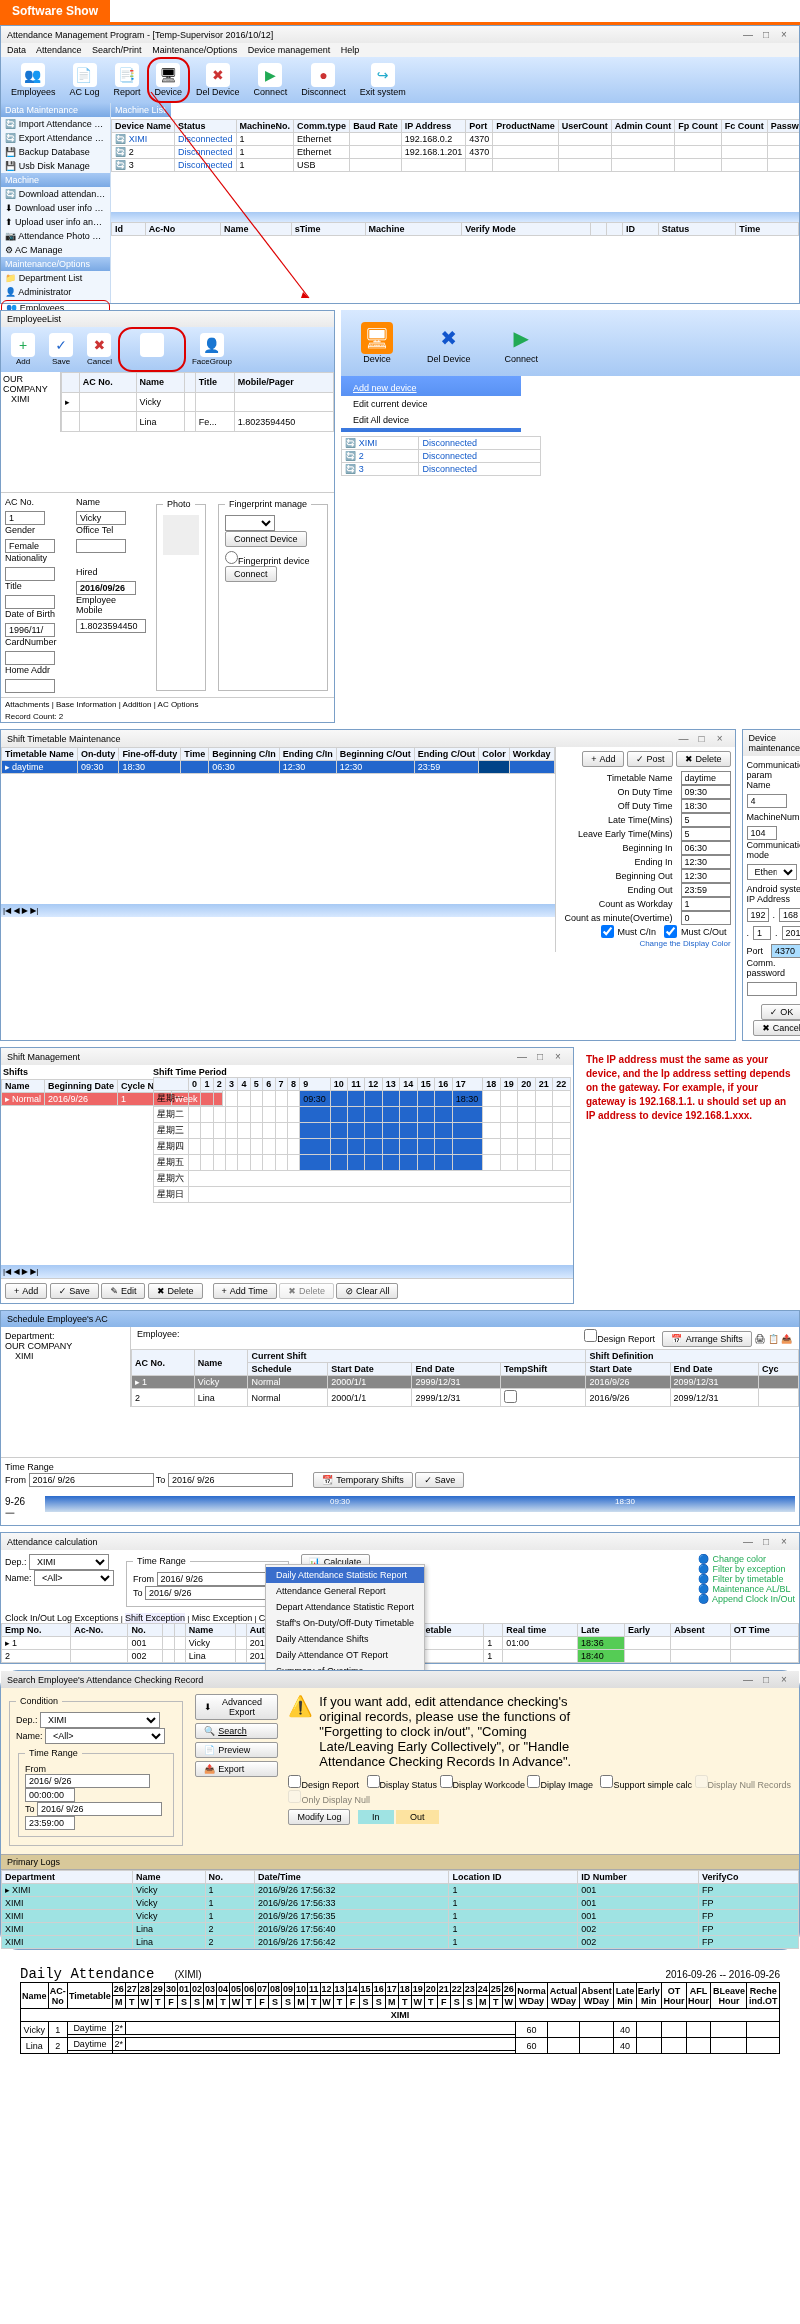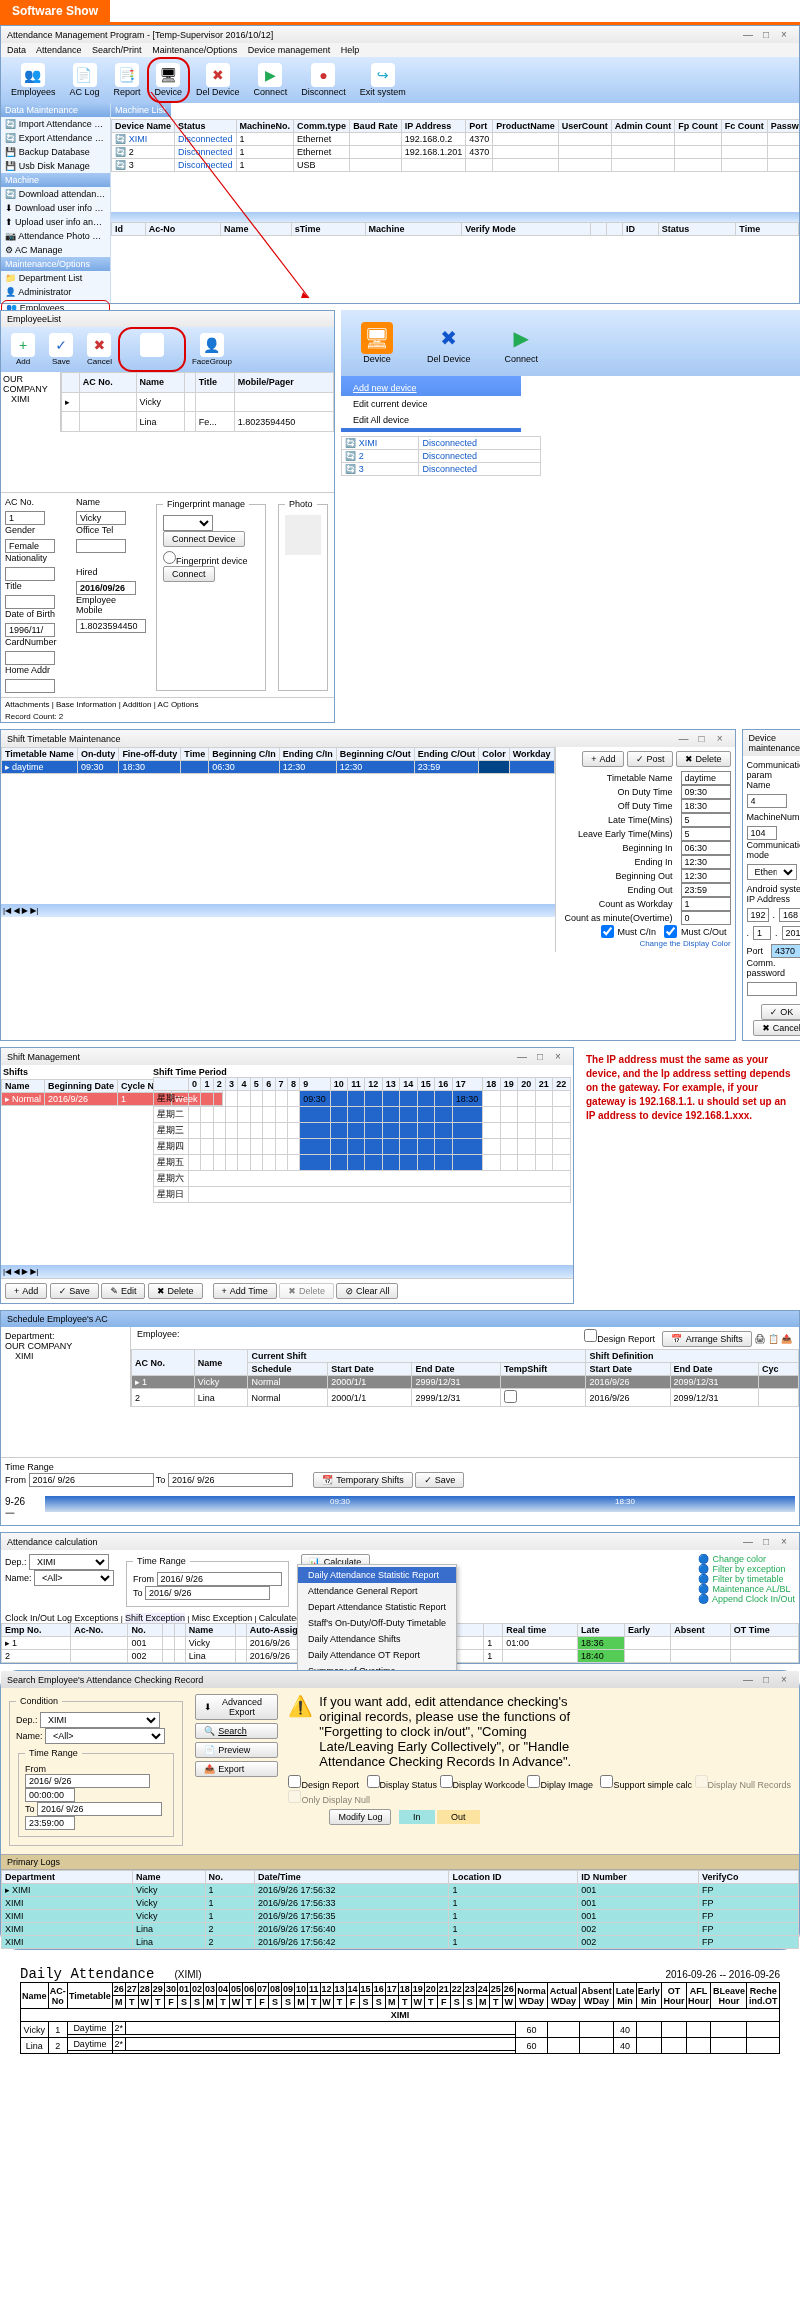--- a/index.html
+++ b/index.html
@@ -326,29 +326,29 @@
         <div style="height:14px;"></div>
         <div class="flexrow">
             <span class="lbl">Hired</span>
             <input class="input" style="width: 60px; font-weight: bold;" value="2016/09/26">
           </div>
         <div class="flexrow">
             <span class="lbl">Employee Mobile</span>
             <input class="input" style="width: 70px;" value="1.8023594450">
           </div>
       </div>
+      <fieldset class="fieldgrp" style="width:50px;">
+          <legend>Photo</legend>
+          <div style="height:40px;background:#eee;"></div>
+        </fieldset>
       <fieldset class="fieldgrp" style="width:110px;"><legend>Fingerprint manage</legend>
         <select class="input" style="width:50px;"><option></option></select>
         <button class="btn">Connect Device</button>
         <div style="margin-top:4px;"><input type="radio" style=""><span>Fingerprint device</span> <button class="btn">Connect</button></div>
       </fieldset>
-      <fieldset class="fieldgrp" style="width:50px;">
-          <legend>Photo</legend>
-          <div style="height:40px;background:#eee;"></div>
-        </fieldset>
     </div>
     <div style="font-size:8px;padding:2px 4px;border-top:1px solid #ccc;">Attachments | Base Information | Addition | AC Options</div>
     <div style="font-size:8px;padding:1px 4px;">Record Count: 2</div>
   </div>
 
   <div style="flex:1;">
     <div class="big-tool">
       <div class="bt">
           <span class="ic" style="background:#f80;">🖥</span>
           <span>Device</span>
@@ -821,21 +821,21 @@
     </div>
     <fieldset class="fieldgrp">
         <legend>Time Range</legend>
       <div><span>From</span> <input class="input" value="2016/ 9/26" style=""></div>
       <div><span>To</span> <input class="input" value="2016/ 9/26" style=""></div>
     </fieldset>
     <div>
       <button class="btn">📊 <span>Calculate</span></button><br>
       <button class="btn" style="margin-top:2px;">📄 <span>Report</span></button>
     </div>
-    <div class="reportmenu" style="position:absolute;left:296px;top:14px;">
+    <div class="reportmenu" style="position:absolute;left:264px;top:14px;">
       <div class="sel">Daily Attendance Statistic Report</div>
       <div>Attendance General Report</div>
       <div>Depart Attendance Statistic Report</div>
       <div>Staff's On-Duty/Off-Duty Timetable</div>
       <div>Daily Attendance Shifts</div>
       <div>Daily Attendance OT Report</div>
       <div>Summary of Overtime</div>
       <div>Daily Overtime</div>
       <div>Create report for current grid</div>
     </div>
@@ -941,21 +941,21 @@
         <input type="checkbox" style=""><span>Design Report</span>
         &nbsp;
         <input type="checkbox" style=""><span>Display Status</span>
         <input type="checkbox" style=""><span>Display Workcode</span>
         <input type="checkbox" style=""><span>Diplay Image</span>
         &nbsp;
         <input type="checkbox" style=""><span>Support simple calc</span>
         <span style="opacity:.5;"><input type="checkbox" disabled="" style=""><span>Display Null Records</span></span>
         <span style="opacity:.5;"><input type="checkbox" disabled="" style=""><span>Only Display Null</span></span>
       </div>
-      <div style="margin-top:4px;margin-left:41px;"><button class="btn">
+      <div style="margin-top:4px;"><button class="btn">
             <span>Modify Log</span>
           </button>
         &nbsp;&nbsp;<span style="background:#9fe3e3;padding:2px 14px;">In</span> <span style="background:#fde3a0;padding:2px 14px;">Out</span>
       </div>
     </div>
   </div>
   <div style="background:#d8c89a;padding:2px 6px;font-size:9px;border-top:1px solid #aaa;border-bottom:1px solid #aaa;">Primary Logs</div>
   <table class="grid">
     <tbody>
         <tr>

